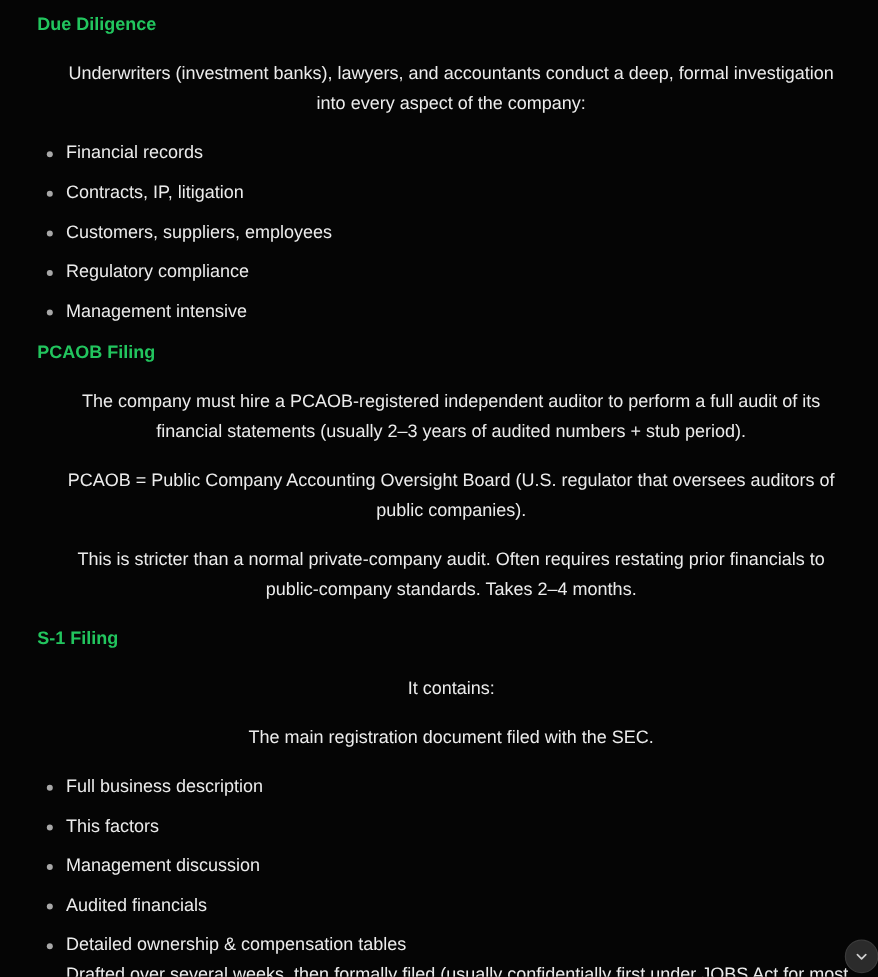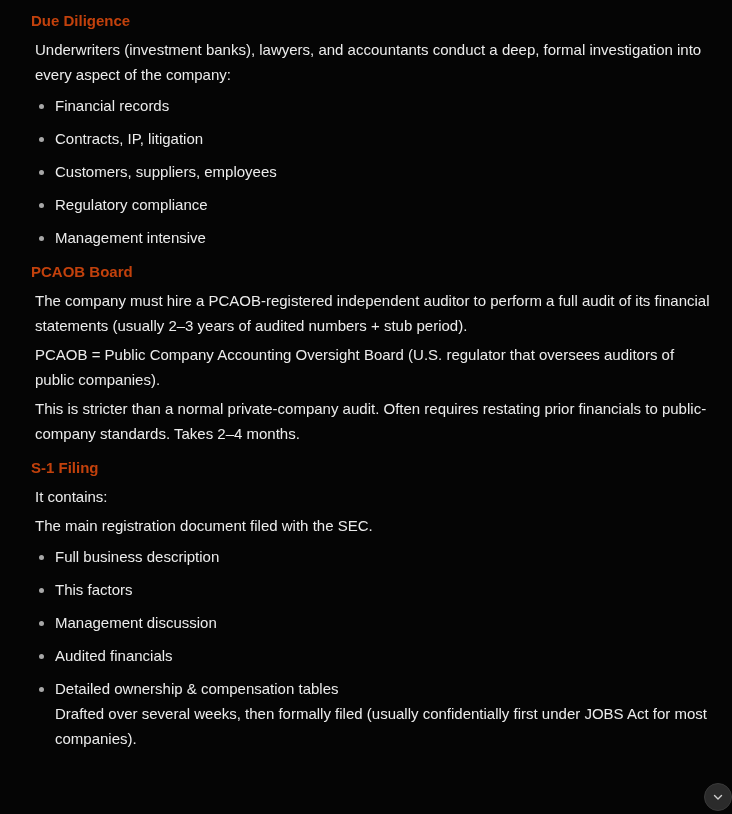--- a/index.html
+++ b/index.html
@@ -4,22 +4,22 @@
 <style>
   html, body { margin: 0; padding: 0; }
   body {
     width: 732px; height: 814px; overflow: hidden;
     background: #050505; color: #ececec;
     font-family: "Liberation Sans", sans-serif;
     font-size: 15px; line-height: 25px;
     position: relative;
   }
   .content { position: absolute; left: 31px; top: 8px; width: 690px; }
-  h3 { font-size: 15px; font-weight: bold; margin: 0; line-height: 25px; color: #c2410c; }
-  p { margin: 4px; }
+  h3 { font-size: 15px; font-weight: bold; margin: 0; line-height: 25px; color: #22c55e; }
+  p { margin: 16px; text-align: center; }
   ul { margin: 6px 0 8px 0; padding: 0 0 0 24px; list-style: none; }
   li { position: relative; margin: 0 0 8px 0; }
   li::before {
     content: ""; position: absolute; left: -16px; top: 11px;
     width: 5px; height: 5px; border-radius: 50%; background: #a8a8a8;
   }
   .section { margin-bottom: 9px; }
   .scroll-btn {
     position: absolute; left: 704px; top: 783px;
     width: 28px; height: 28px; border-radius: 50%;
@@ -41,21 +41,21 @@
       <li>Contracts, IP, litigation</li>
       <li>Customers, suppliers, employees</li>
       <li>Regulatory compliance</li>
       <li>
         <span>Management intensive</span><br>
       </li>
     </ul>
   </div>
 
   <div class="section">
-    <h3>PCAOB Board</h3>
+    <h3>PCAOB Filing</h3>
     <p>The company must hire a PCAOB-registered independent auditor to perform a full audit of its financial statements (usually 2–3 years of audited numbers + stub period).</p>
     <p>PCAOB = Public Company Accounting Oversight Board (U.S. regulator that oversees auditors of public companies).</p>
     <p>This is stricter than a normal private-company audit. Often requires restating prior financials to public-company standards. Takes 2–4 months.</p>
   </div>
 
   <div class="section">
     <h3>S-1 Filing</h3>
     <p>It contains:</p>
     <p>The main registration document filed with the SEC.</p>
     <ul>

